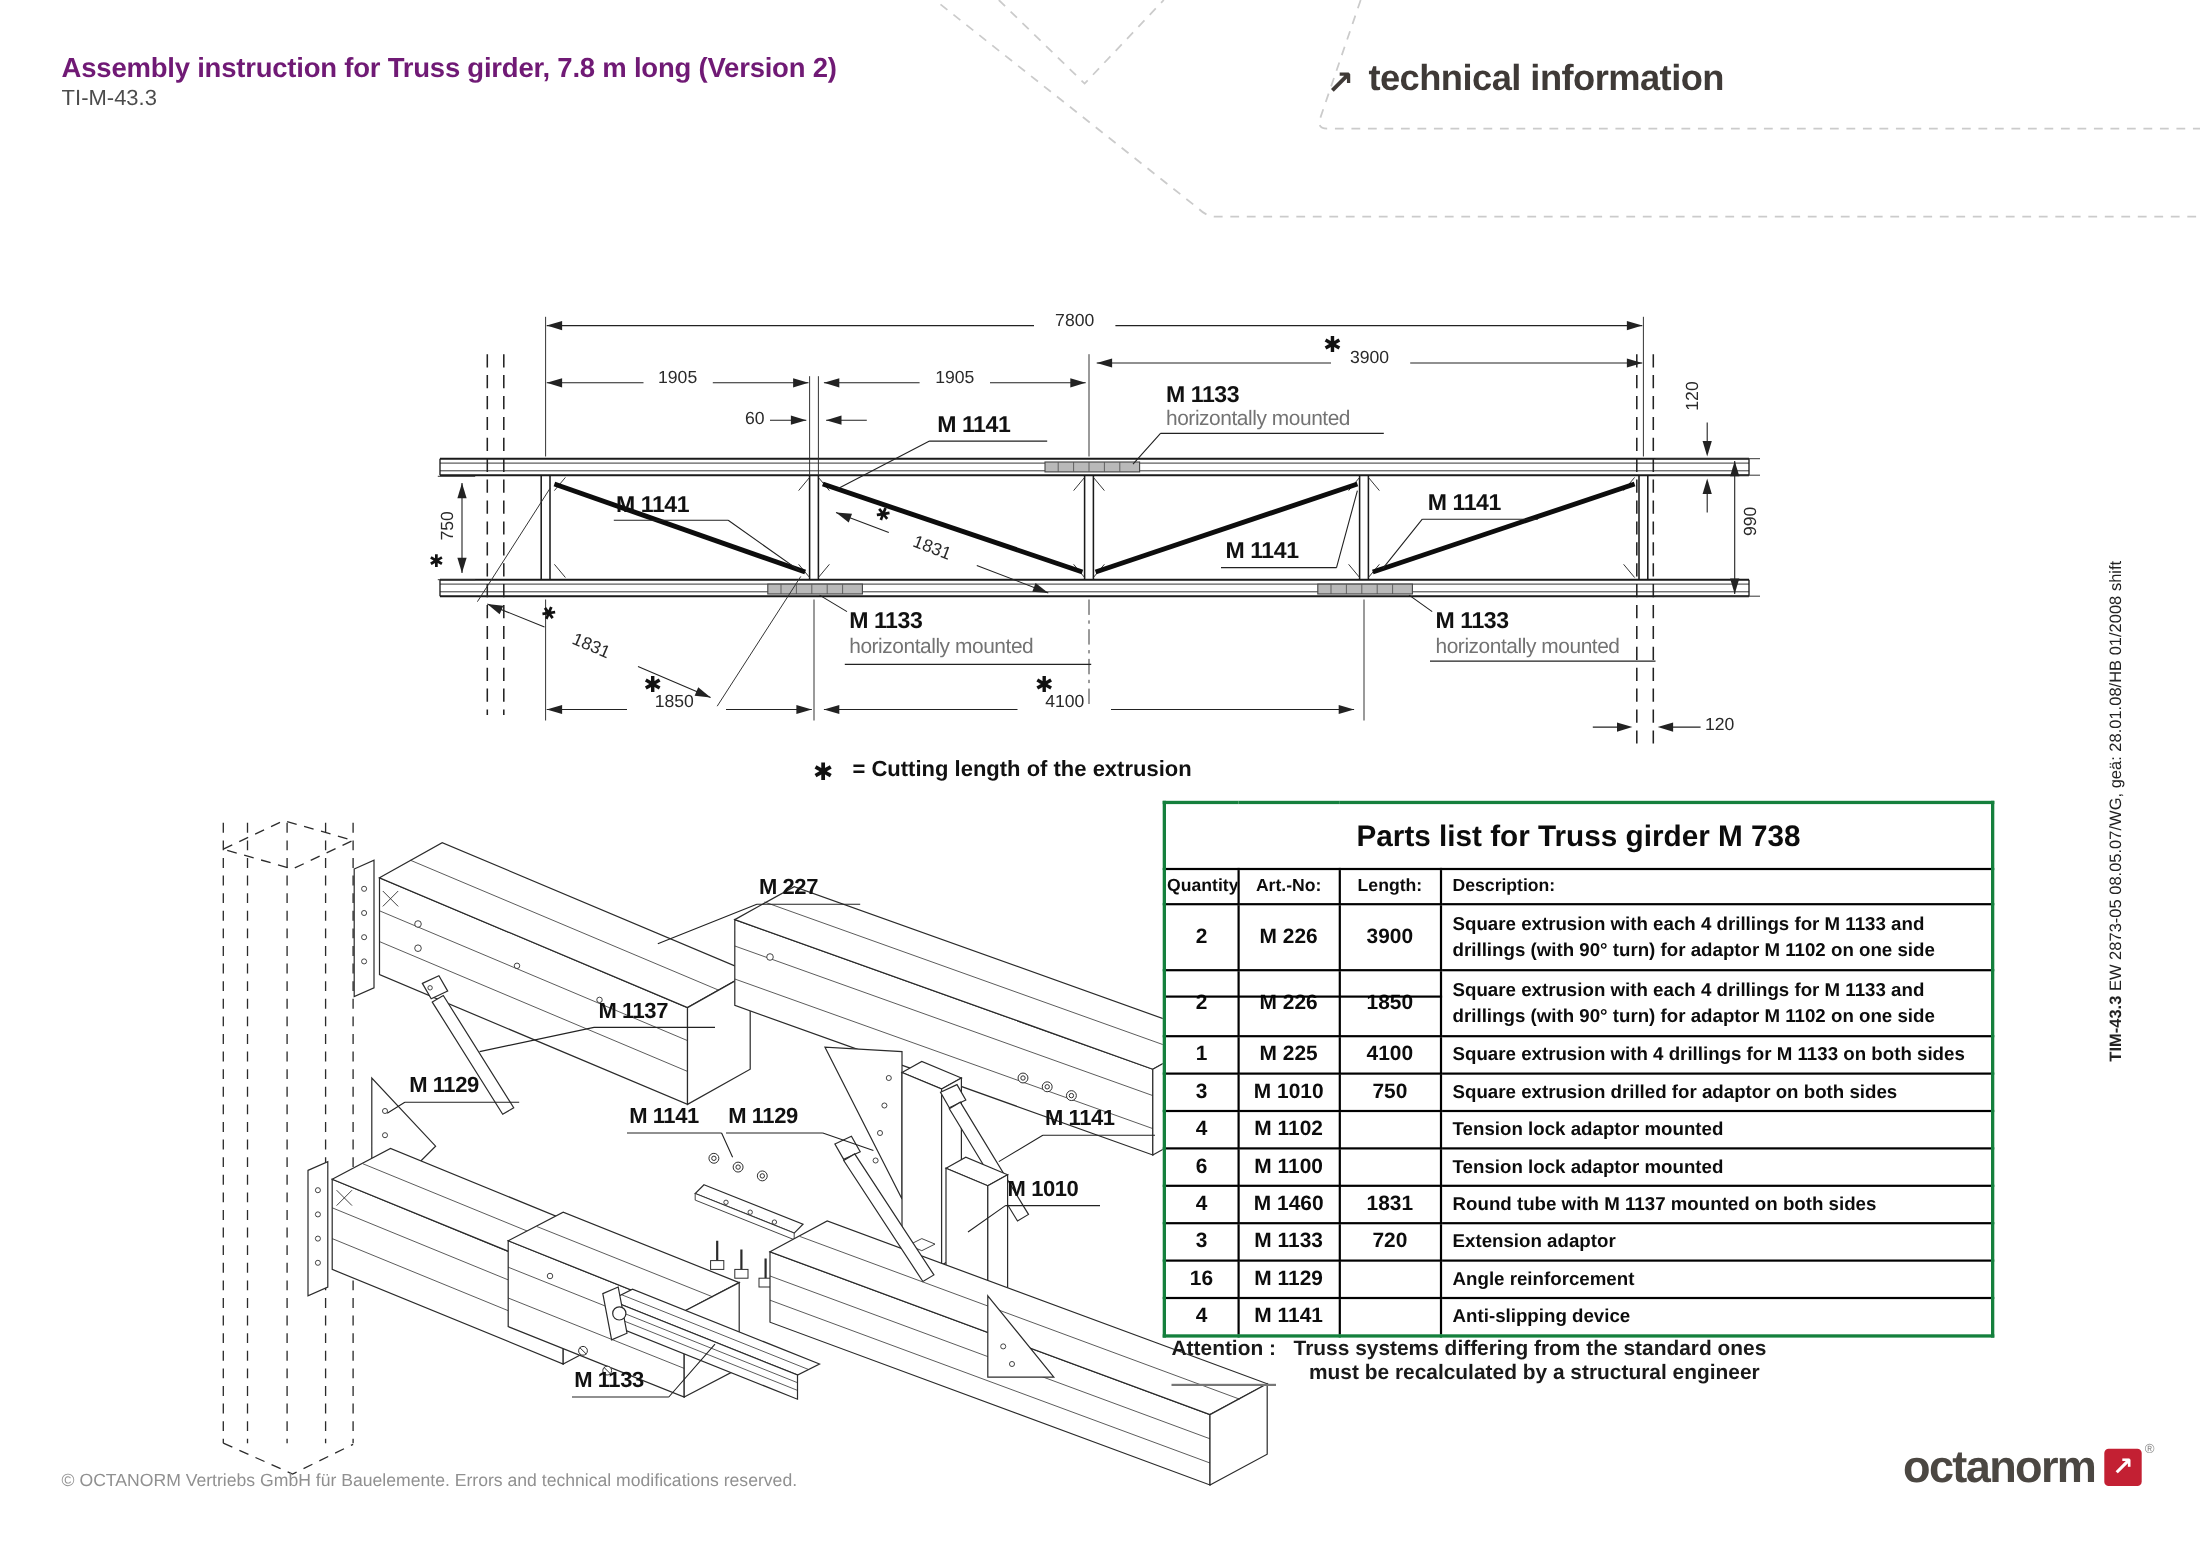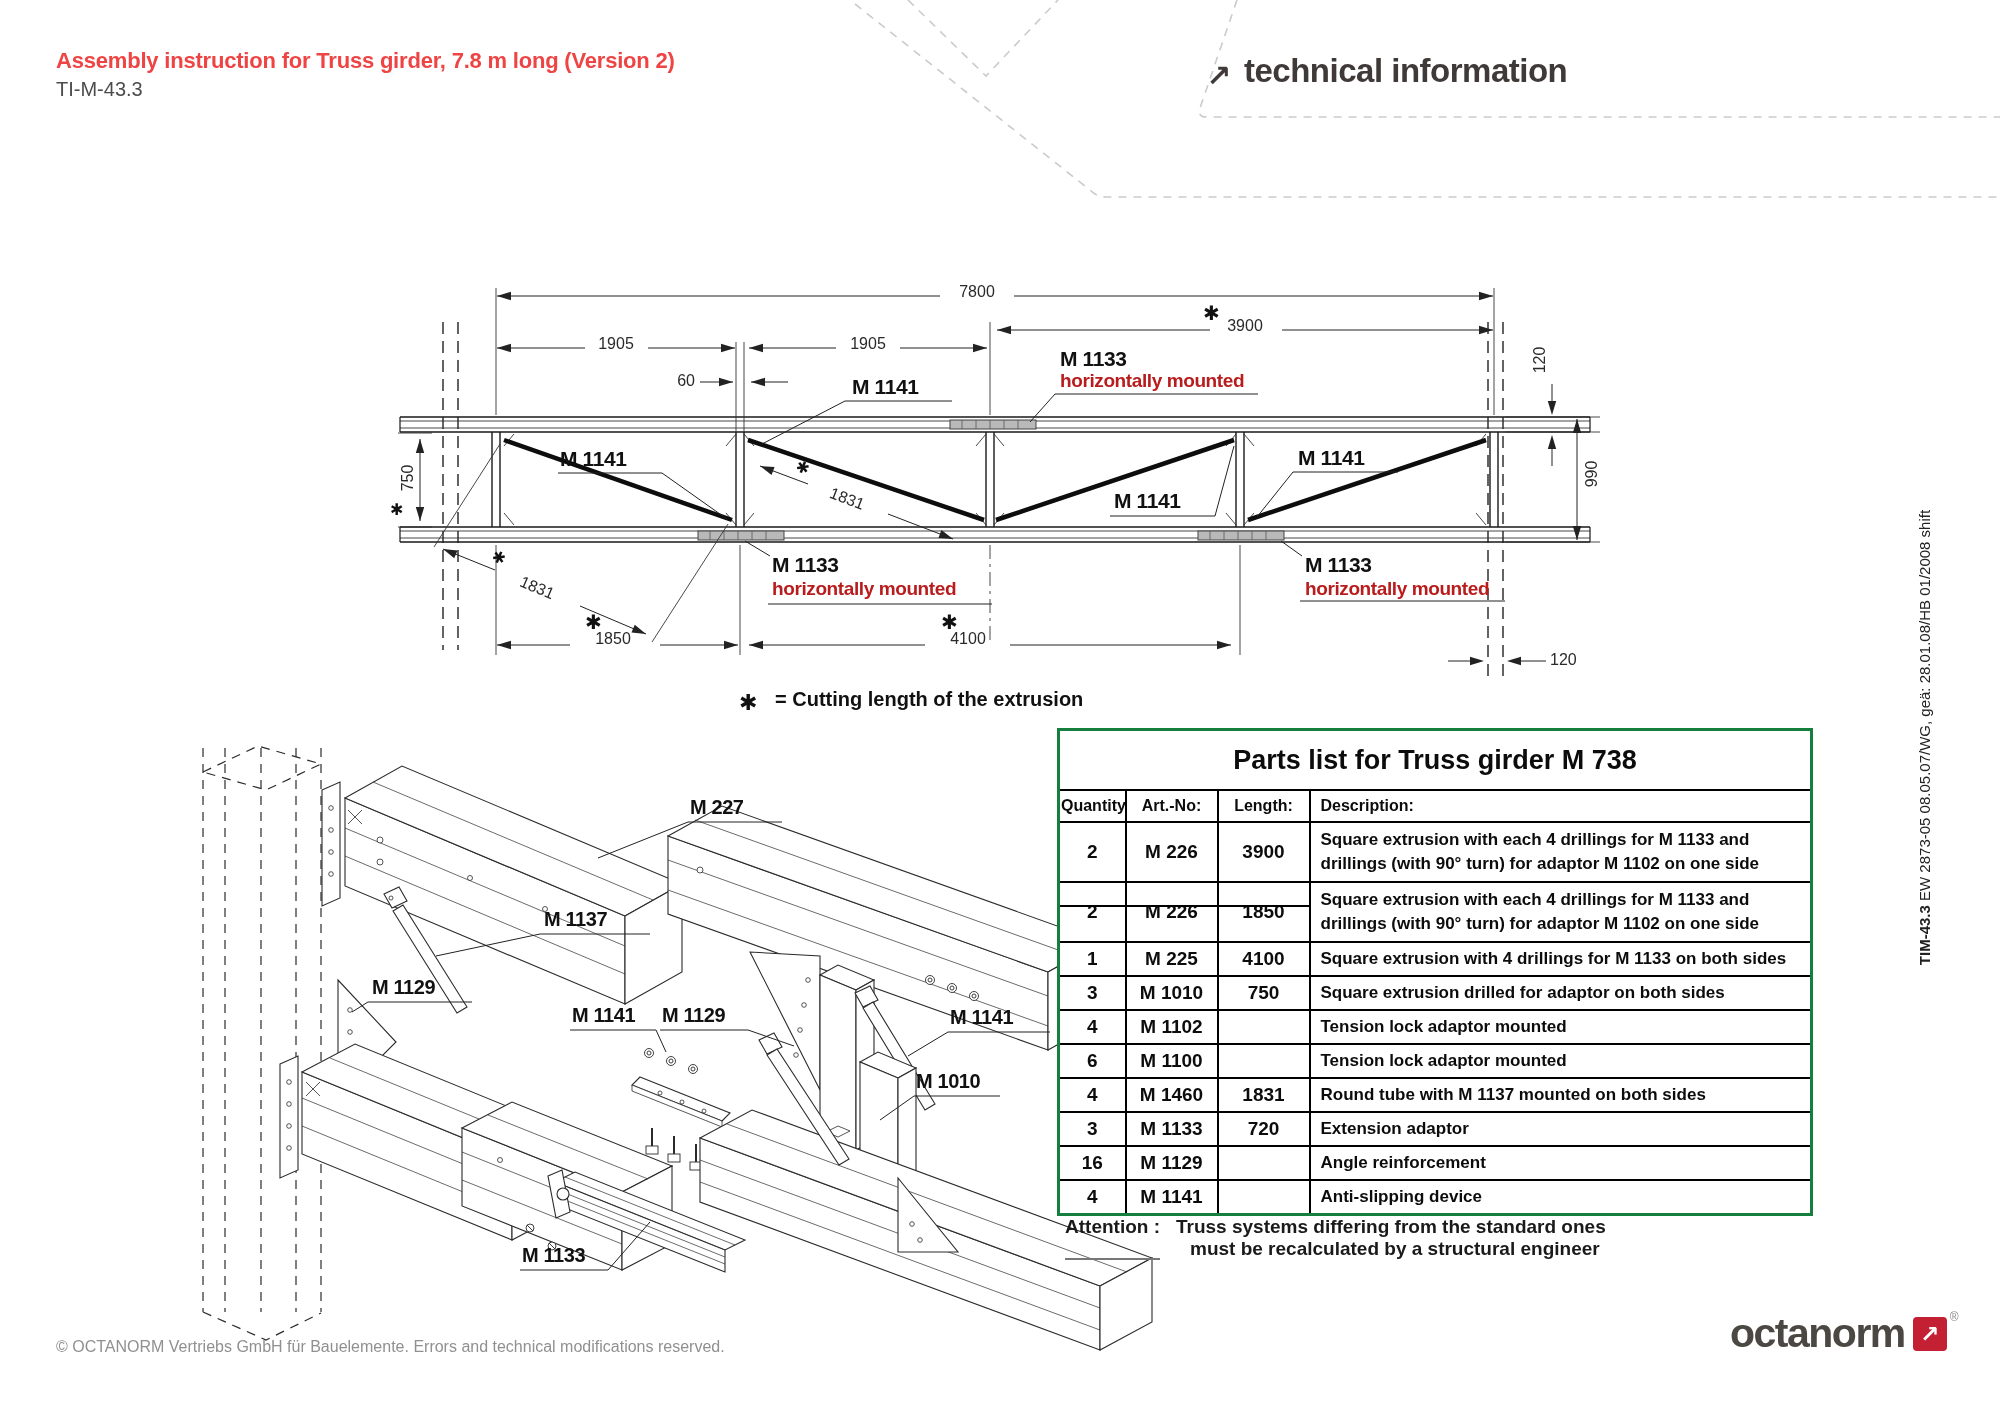--- a/index.html
+++ b/index.html
@@ -1,31 +1,31 @@
 <!DOCTYPE html>
 <html><head>
 <meta charset="utf-8">
 <style>
   html,body{margin:0;padding:0;background:#ffffff;}
   #page{position:relative;width:2000px;height:1413px;background:#fff;overflow:hidden;
         font-family:"Liberation Sans",sans-serif;color:#1a1a1a;}
   .abs{position:absolute;}
   svg{position:absolute;left:0;top:0;}
   
-  .doc-title{font-size:22px;font-weight:bold;color:#ef4444;letter-spacing:-0.2px;}
+  .doc-title{font-size:25px;font-weight:bold;color:#701a75;letter-spacing:-0.2px;}
   .doc-code{font-size:20px;color:#4c4c4c;}
   .brand-arrow{font-size:30px;font-weight:bold;color:#3f3a37;font-family:"DejaVu Sans",sans-serif;}
   .brand-label{font-size:33px;font-weight:bold;color:#3f3a37;letter-spacing:-0.5px;}
   
   .dim{font-size:16px;color:#2a2a2a;text-align:center;white-space:nowrap;}
   .rot{transform:rotate(-90deg);transform-origin:center;}
   .star{font-family:"DejaVu Sans",sans-serif;font-size:20px;color:#111;font-weight:bold;}
   .star-sm{font-family:"DejaVu Sans",sans-serif;font-size:16px;color:#111;font-weight:bold;}
   .mlbl{font-size:21px;font-weight:bold;color:#111;letter-spacing:-0.4px;white-space:nowrap;}
-  .mlbl2{font-size:19px;font-weight:bold;color:#b91c1c;letter-spacing:-0.4px;white-space:nowrap;}
+  .mlbl2{font-size:19px;font-weight:normal;color:#737373;letter-spacing:-0.4px;white-space:nowrap;}
   .note-txt{font-size:20px;font-weight:600;color:#111;white-space:nowrap;}
   
   table.parts{position:absolute;left:1057px;top:728px;width:753px;border-collapse:collapse;
               table-layout:fixed;background:#fff;}
   table.parts td{border:2px solid #000;font-weight:bold;color:#0c0c0c;overflow:hidden;}
   table.parts{border:3px solid #15803d;}
   td.t-title{font-size:27px;text-align:center;height:56px;}
   td.t-head{font-size:16px;height:28px;text-align:center;}
   td.t-head.left,td.t-desc{text-align:left;padding-left:10px;}
   td.t-cell{font-size:19px;text-align:center;}

